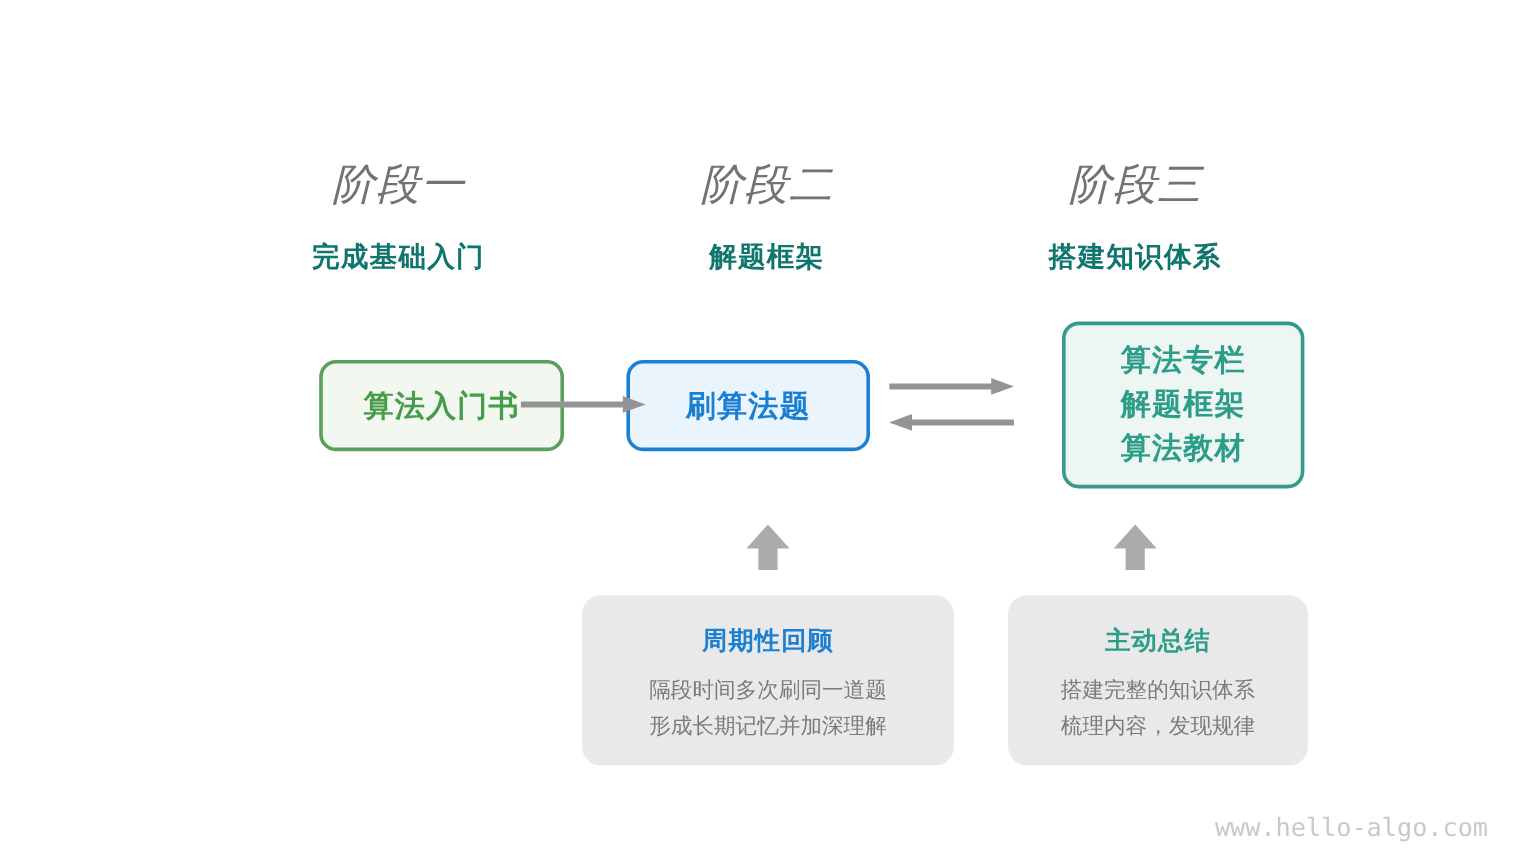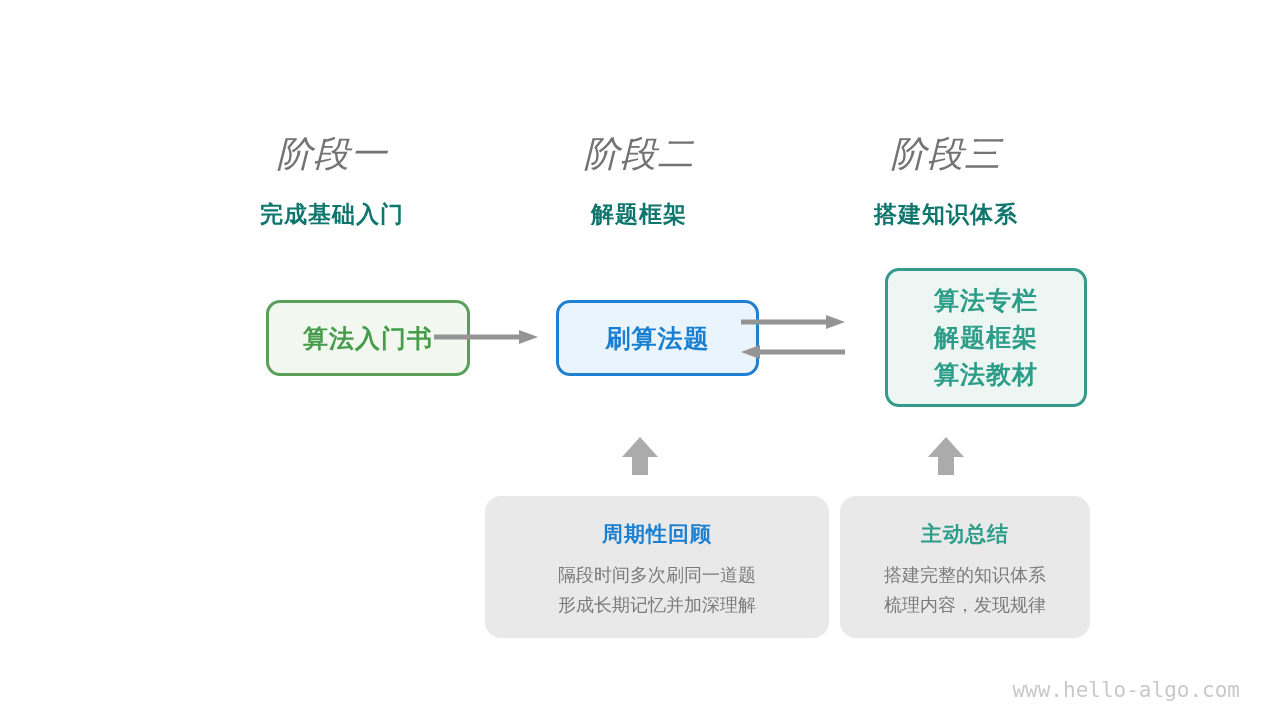--- a/index.html
+++ b/index.html
@@ -69,21 +69,21 @@
   </div>
   <div class="stage-header" style="left:796px; top:130px;">
     <div class="stage-label">阶段三</div>
     <div class="stage-subtitle">搭建知识体系</div>
   </div>
 
   <div class="node node-green" style="left:230px; top:300px; width:204px; height:76px;margin-left:36px;">
     <div class="node-line">算法入门书</div>
   </div>
 
-  <div class="node node-blue" style="left:556px; top:300px; width:203px; height:76px;">
+  <div class="node node-blue" style="left:522px; top:300px; width:203px; height:76px;">
     <div class="node-line">刷算法题</div>
   </div>
 
   <div class="node node-teal" style="left:885px; top:268px; width:202px; height:139px;">
     <div class="node-line">算法专栏</div>
     <div class="node-line">解题框架</div>
     <div class="node-line">算法教材</div>
   </div>
 
   <svg class="arrow" style="left:434px; top:328px;" width="104" height="18" viewBox="0 0 104 18">
@@ -102,21 +102,21 @@
   </svg>
 
   <svg class="arrow" style="left:622px; top:437px;" width="36" height="38" viewBox="0 0 36 38">
     <polygon points="18,0 36,20 26,20 26,38 10,38 10,20 0,20" fill="#ababab"></polygon>
   </svg>
 
   <svg class="arrow" style="left:928px; top:437px;" width="36" height="38" viewBox="0 0 36 38">
     <polygon points="18,0 36,20 26,20 26,38 10,38 10,20 0,20" fill="#ababab"></polygon>
   </svg>
 
-  <div class="note" style="left:485px; top:496px; width:344px; height:142px;">
+  <div class="note" style="left:485px; top:496px; width:310px; height:142px;">
     <div class="note-title note-title-blue">周期性回顾</div>
     <div class="note-body">
       <div>隔段时间多次刷同一道题</div>
       <div>形成长期记忆并加深理解</div>
     </div>
   </div>
 
   <div class="note" style="left:822px; top:496px; width:250px; height:142px;margin-left:18px;">
     <div class="note-title note-title-teal">主动总结</div>
     <div class="note-body">

